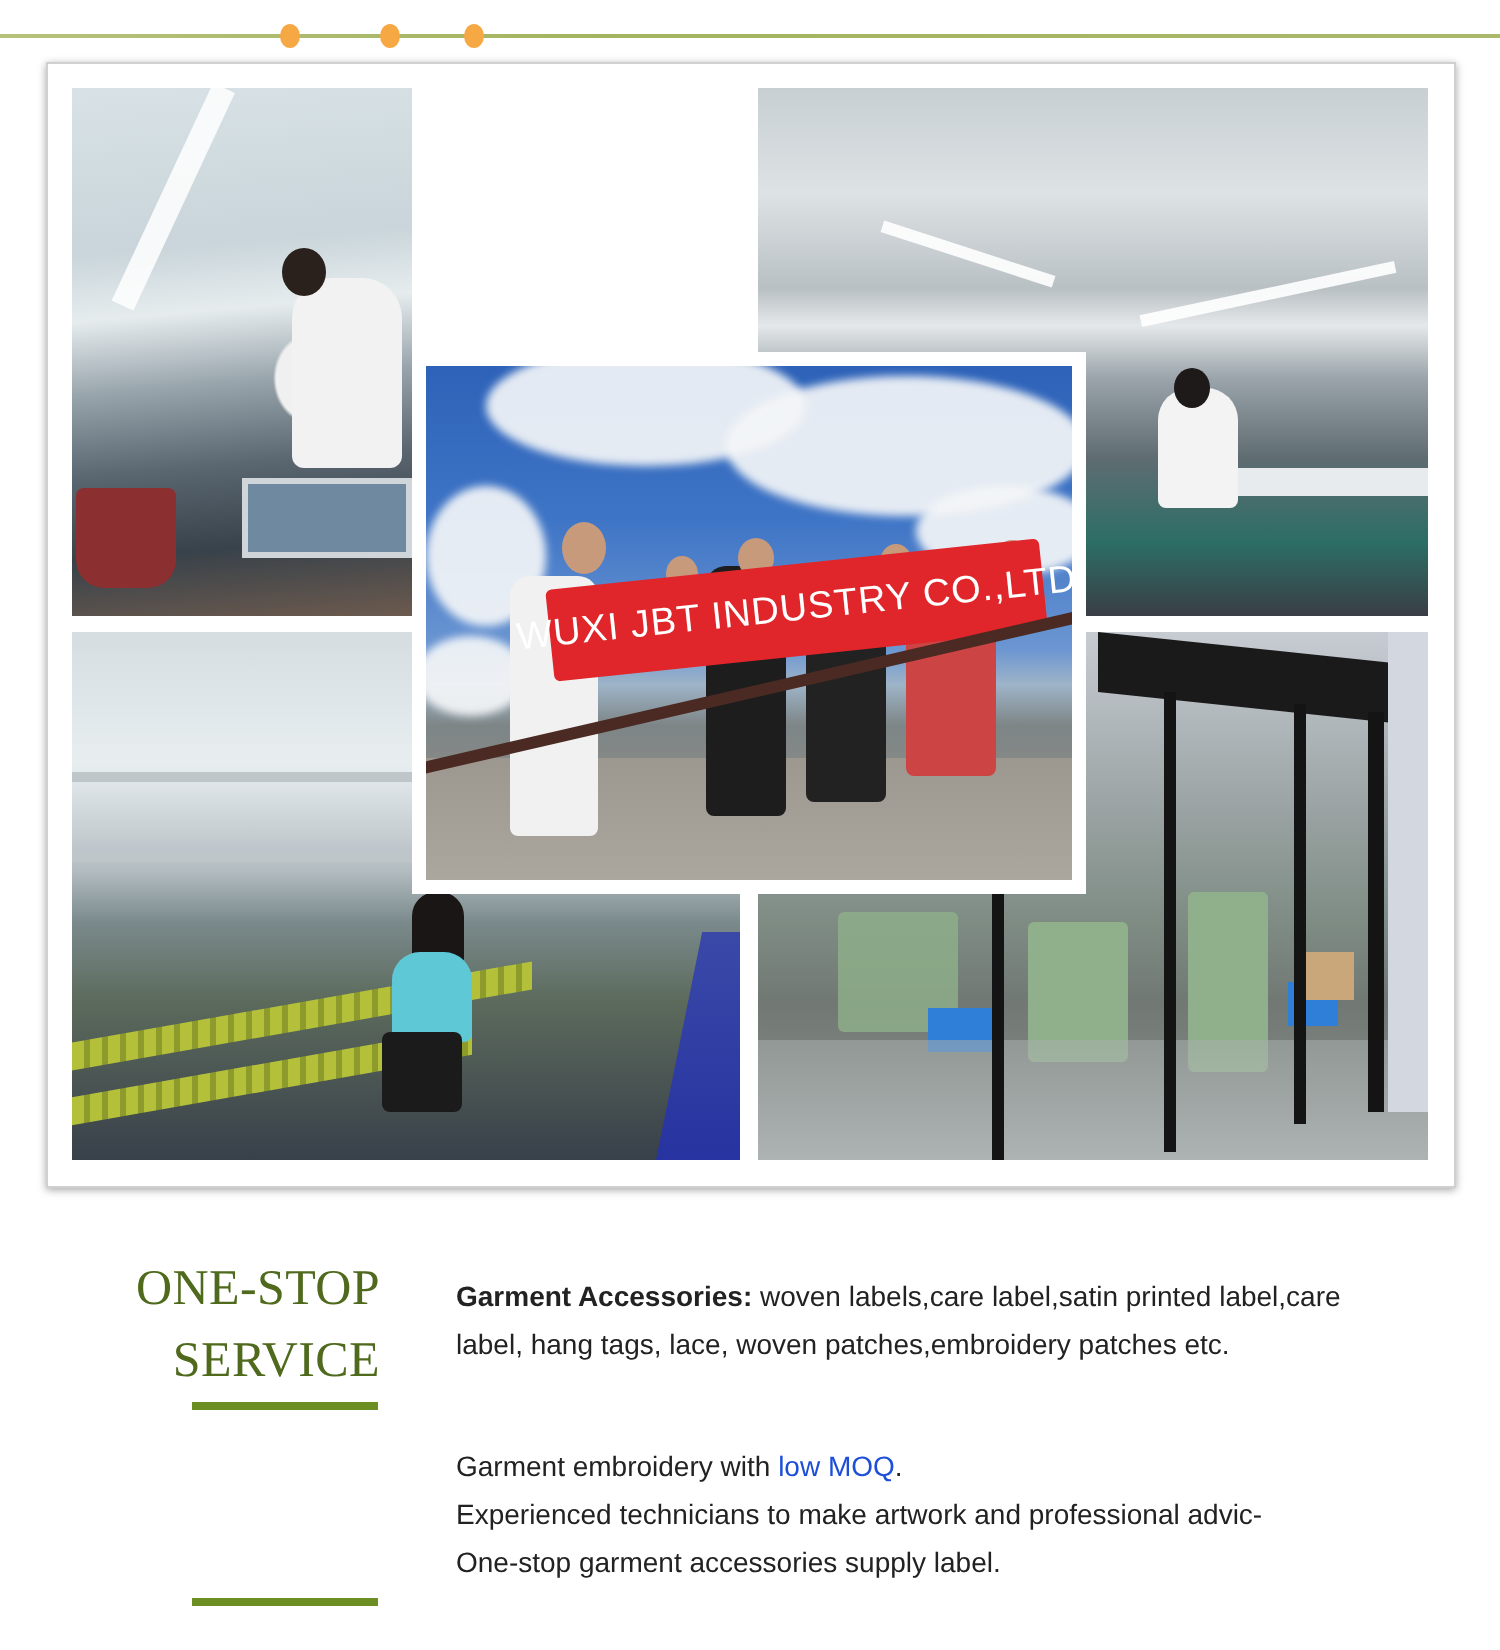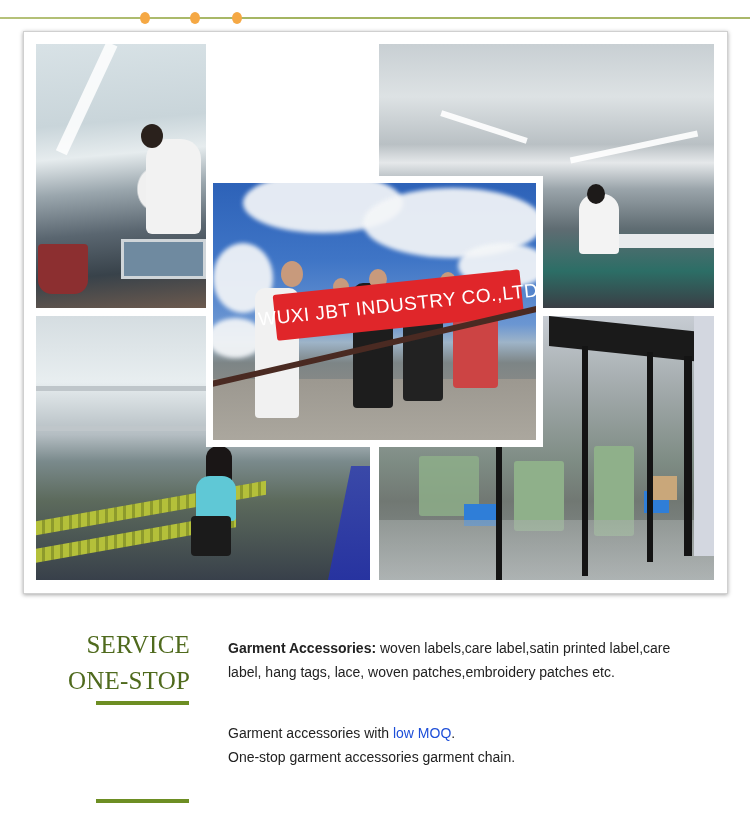--- a/index.html
+++ b/index.html
@@ -150,29 +150,30 @@
   <div class="head" style="left:120px;top:95px;width:16px;height:18px;"></div>
   <div class="head" style="left:227px;top:89px;width:16px;height:18px;"></div>
   <div class="head" style="left:285px;top:87px;width:16px;height:18px;"></div>
   <div class="banner">
     <span>WUXI JBT INDUSTRY CO.,LTD</span>
   </div>
   <div class="rail"></div>
 </div>
 
 <div class="heading h1">
+  <div>ONE-STOP</div>
   <div>SERVICE</div>
-  <div>ONE-STOP</div>
 </div>
 <div class="underline u1"></div>
 
 <div class="heading h2">
 </div>
 <div class="underline u2"></div>
 
 <div class="body-text t1">
   <b>Garment Accessories:</b><span> woven labels,care label,satin printed label,care label, hang tags, lace, woven patches,embroidery patches etc.</span>
 </div>
 
 <div class="body-text t2">
-  <div><span>Garment accessories with </span><span class="red">low MOQ</span><span>.</span></div>
-  <div>One-stop garment accessories garment chain.</div>
+  <div><span>Garment embroidery with </span><span class="red">low MOQ</span><span>.</span></div>
+  <div>Experienced technicians to make artwork and professional advic-</div>
+  <div>One-stop garment accessories supply label.</div>
 </div>
 
 </body></html>

